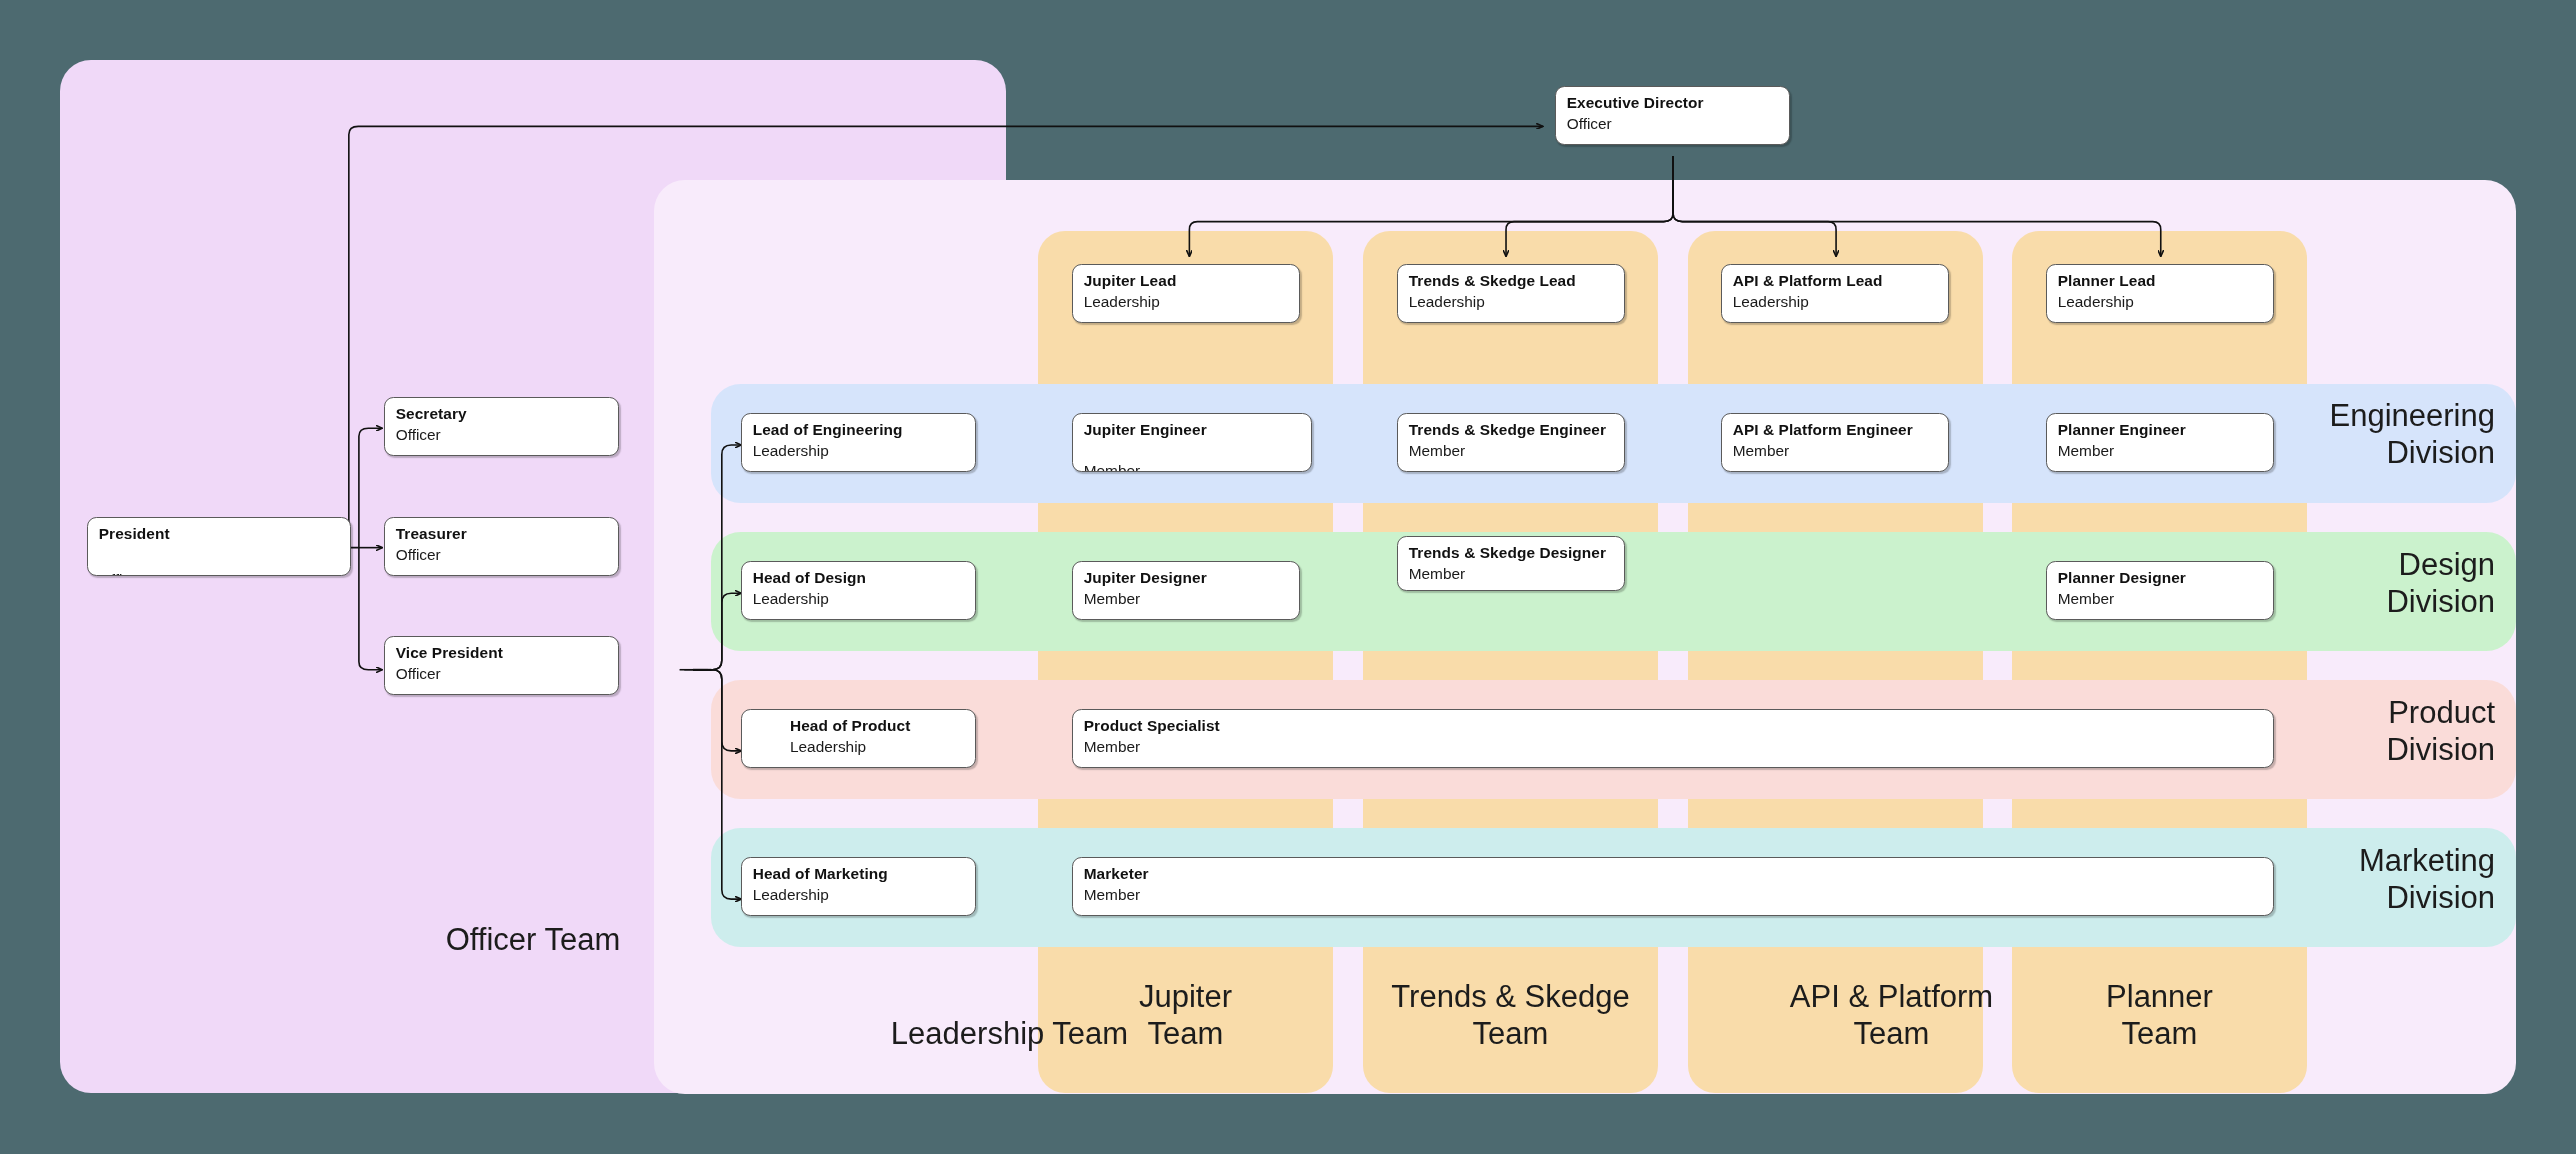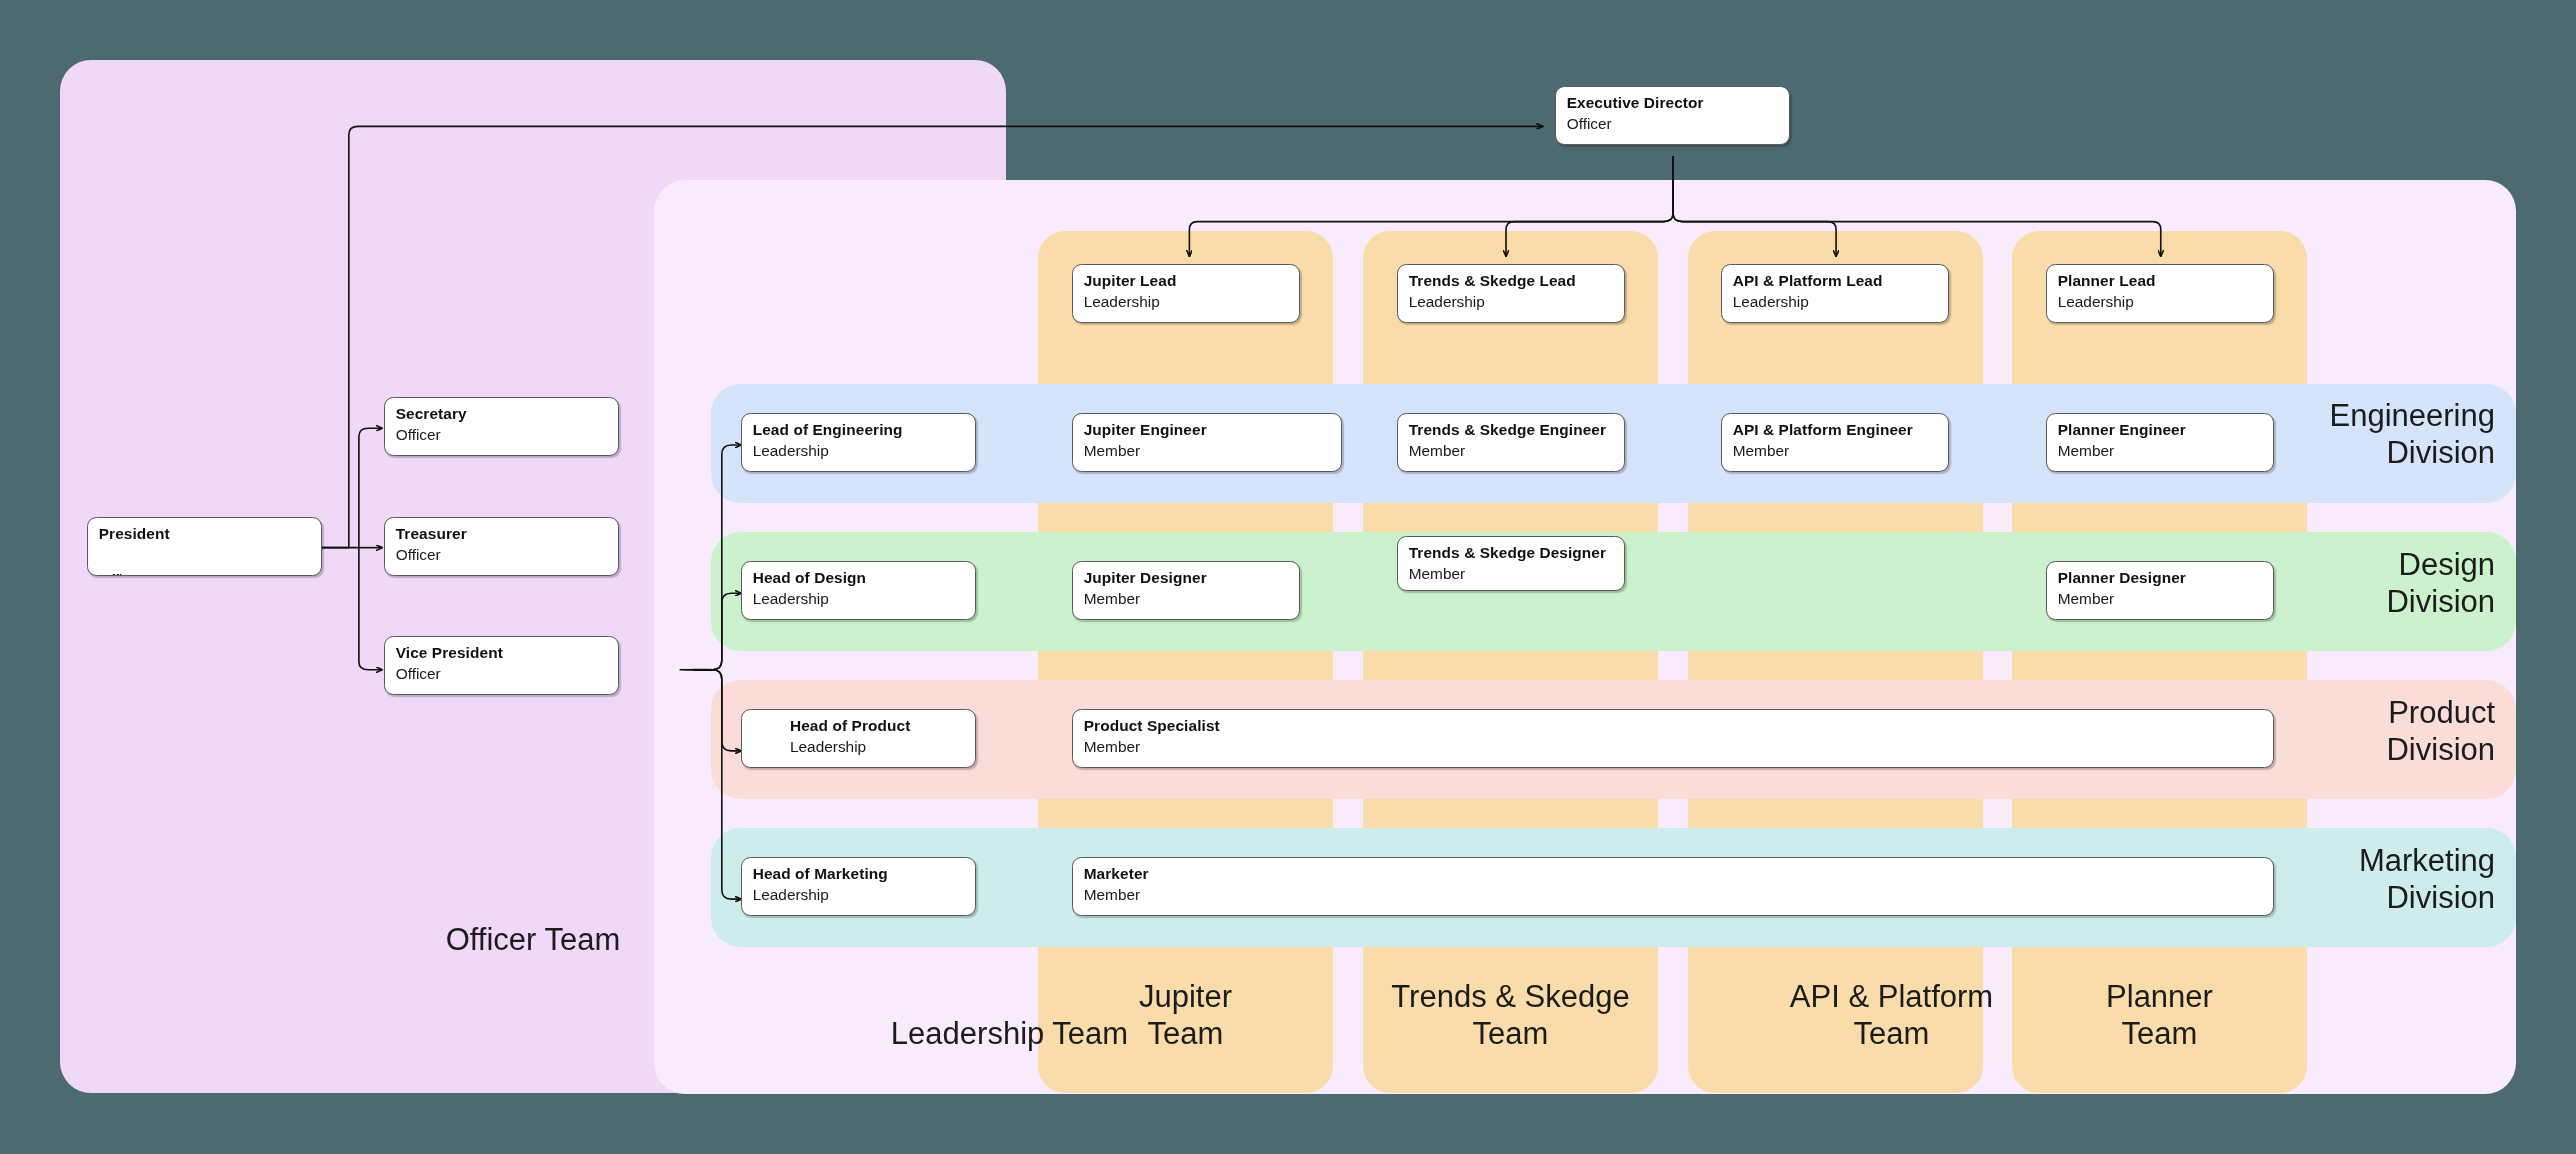--- a/index.html
+++ b/index.html
@@ -98,21 +98,21 @@
     <path d="M 1033,998 L 1062,998 L 1062,998"></path>
     <path d="M 1033,998 L 1060,998"></path>
 
     <path d="M 1033,998 L 1060,998 L 1060,998"></path>
     <path d="M 1033,998 L 1062,998 Q 1076,998 1076,984 L 1076,677 Q 1076,663 1090,663 L 1105,663" marker-end="url(#ah)"></path>
     <path d="M 1033,998 L 1062,998 Q 1076,998 1076,984 L 1076,898 Q 1076,884 1090,884 L 1105,884" marker-end="url(#ah)"></path>
     <path d="M 1033,998 L 1062,998 Q 1076,998 1076,1012 L 1076,1105 Q 1076,1119 1090,1119 L 1105,1119" marker-end="url(#ah)"></path>
     <path d="M 1033,998 L 1062,998 Q 1076,998 1076,1012 L 1076,1326 Q 1076,1340 1090,1340 L 1105,1340" marker-end="url(#ah)"></path>
   </svg>
 
-  <div class="node" style="left:87px; top:517px; width:235px; height:59px;gap:25px;">
+  <div class="node" style="left:87px; top:517px; width:264px; height:59px;gap:25px;">
     <span class="title">President</span>
     <span class="role">Officer</span>
   </div>
 
   <div class="node" style="left:384px; top:397px; width:235px; height:59px;">
     <span class="title">Secretary</span>
     <span class="role">Officer</span>
   </div>
 
   <div class="node" style="left:384px; top:517px; width:235px; height:59px;">
@@ -144,21 +144,21 @@
   </div>
   <div class="node" style="left:2046px; top:264px; width:228px; height:59px;">
     <span class="title">Planner Lead</span>
     <span class="role">Leadership</span>
   </div>
 
   <div class="node" style="left:741px; top:413px; width:235px; height:59px;">
     <span class="title">Lead of Engineering</span>
     <span class="role">Leadership</span>
   </div>
-  <div class="node" style="left:1072px; top:413px; width:270px; height:59px;">
+  <div class="node" style="left:1072px; top:413px; width:240px; height:59px;gap:20px;">
     <span class="title">Jupiter Engineer</span>
     <span class="role">Member</span>
   </div>
   <div class="node" style="left:1397px; top:413px; width:228px; height:59px;">
     <span class="title">Trends &amp; Skedge Engineer</span>
     <span class="role">Member</span>
   </div>
   <div class="node" style="left:1721px; top:413px; width:228px; height:59px;">
     <span class="title">API &amp; Platform Engineer</span>
     <span class="role">Member</span>

